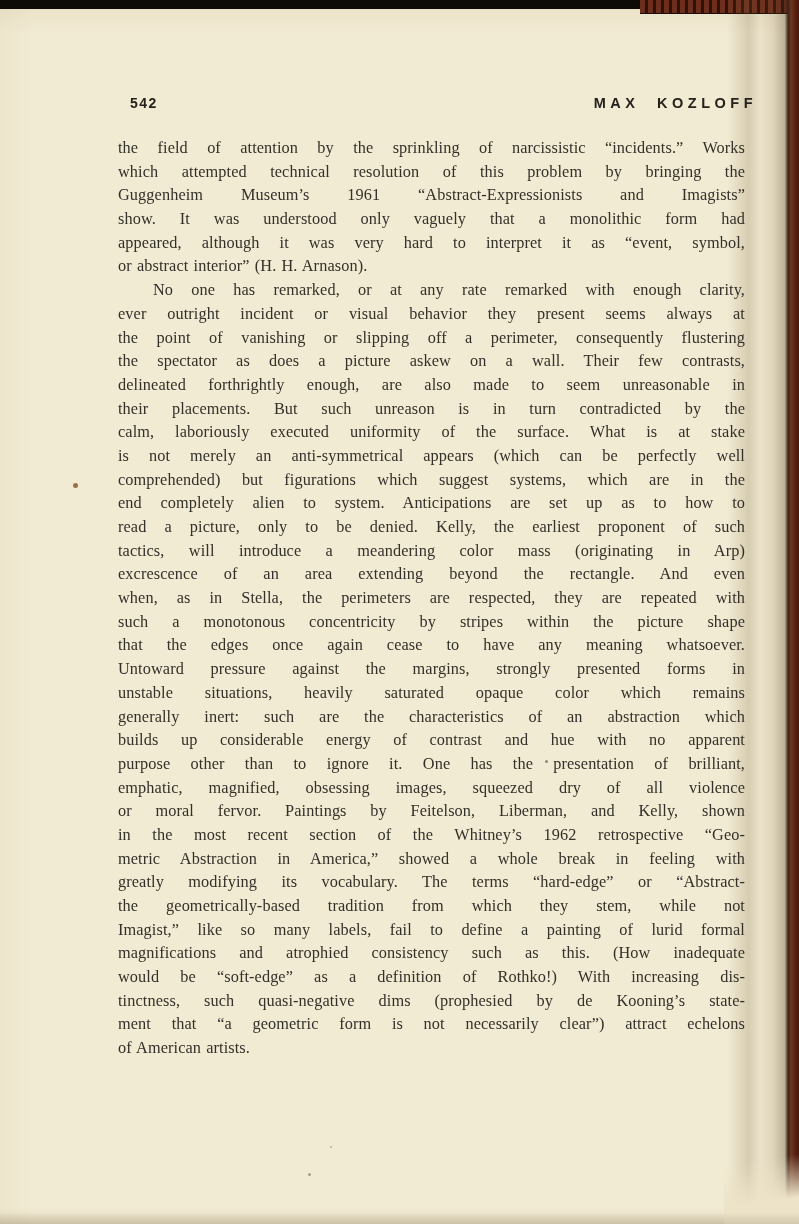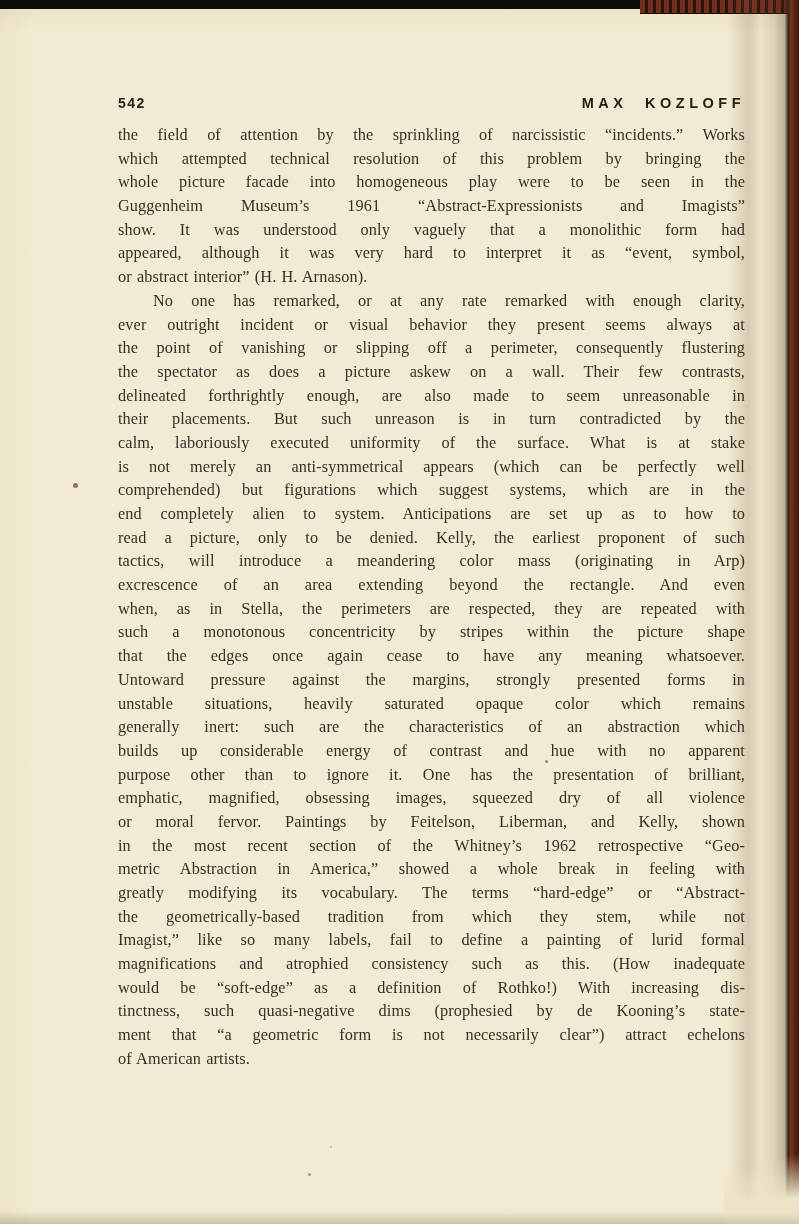--- a/index.html
+++ b/index.html
@@ -54,30 +54,30 @@
     position:absolute;right:0;bottom:0;width:75px;height:95px;
     background:linear-gradient(170deg,
       rgba(240,232,208,0) 0%, rgba(240,232,208,0) 35%, #ece3c8 75%);
   }
   .bottom-shade{
     position:absolute;left:0;bottom:0;width:799px;height:12px;
     background:linear-gradient(0deg, rgba(110,95,65,.20), rgba(110,95,65,0));
   }
   
   .running-head{
-    position:absolute;left:118px;top:95px;width:627px;
+    position:absolute;left:130px;top:95px;width:627px;
     display:flex;justify-content:space-between;align-items:center;
     font-family:"Liberation Sans", sans-serif;font-weight:bold;
     color:var(--header-ink);
   }
   .pagenum{font-size:14px;letter-spacing:1.5px;}
   .author{font-size:14.5px;letter-spacing:4.5px;word-spacing:9px;padding-left:15px;}
   
   .body-text{
-    position:absolute;left:118px;top:123px;width:627px;
+    position:absolute;left:118px;top:136px;width:627px;
     font-size:16.3px;line-height:23.7px;color:var(--ink);
     letter-spacing:.1px;word-spacing:1px;
   }
   .text-line{
     text-align:justify;text-align-last:justify;height:23.7px;overflow:visible;
   }
   .text-line.last{text-align-last:left;}
   .text-line.indent{text-indent:35px;}
   
   .speck{position:absolute;border-radius:50%;}
@@ -99,21 +99,20 @@
 
   <header class="running-head">
     <span class="pagenum">542</span>
     <span class="author">MAX KOZLOFF</span>
   </header>
 
   <main class="body-text">
       <div>
         <div class="text-line">the field of attention by the sprinkling of narcissistic “incidents.” Works</div>
         <div class="text-line">which attempted technical resolution of this problem by bringing the</div>
-        <div class="text-line">whole picture facade into homogeneous play were to be seen in the</div>
         <div class="text-line">Guggenheim Museum’s 1961 “Abstract-Expressionists and Imagists”</div>
         <div class="text-line">show. It was understood only vaguely that a monolithic form had</div>
         <div class="text-line">appeared, although it was very hard to interpret it as “event, symbol,</div>
         <div class="text-line last">or abstract interior” (H. H. Arnason).</div>
       </div>
       <div>
         <div class="text-line indent">No one has remarked, or at any rate remarked with enough clarity,</div>
         <div class="text-line">ever outright incident or visual behavior they present seems always at</div>
         <div class="text-line">the point of vanishing or slipping off a perimeter, consequently flustering</div>
         <div class="text-line">the spectator as does a picture askew on a wall. Their few contrasts,</div>

